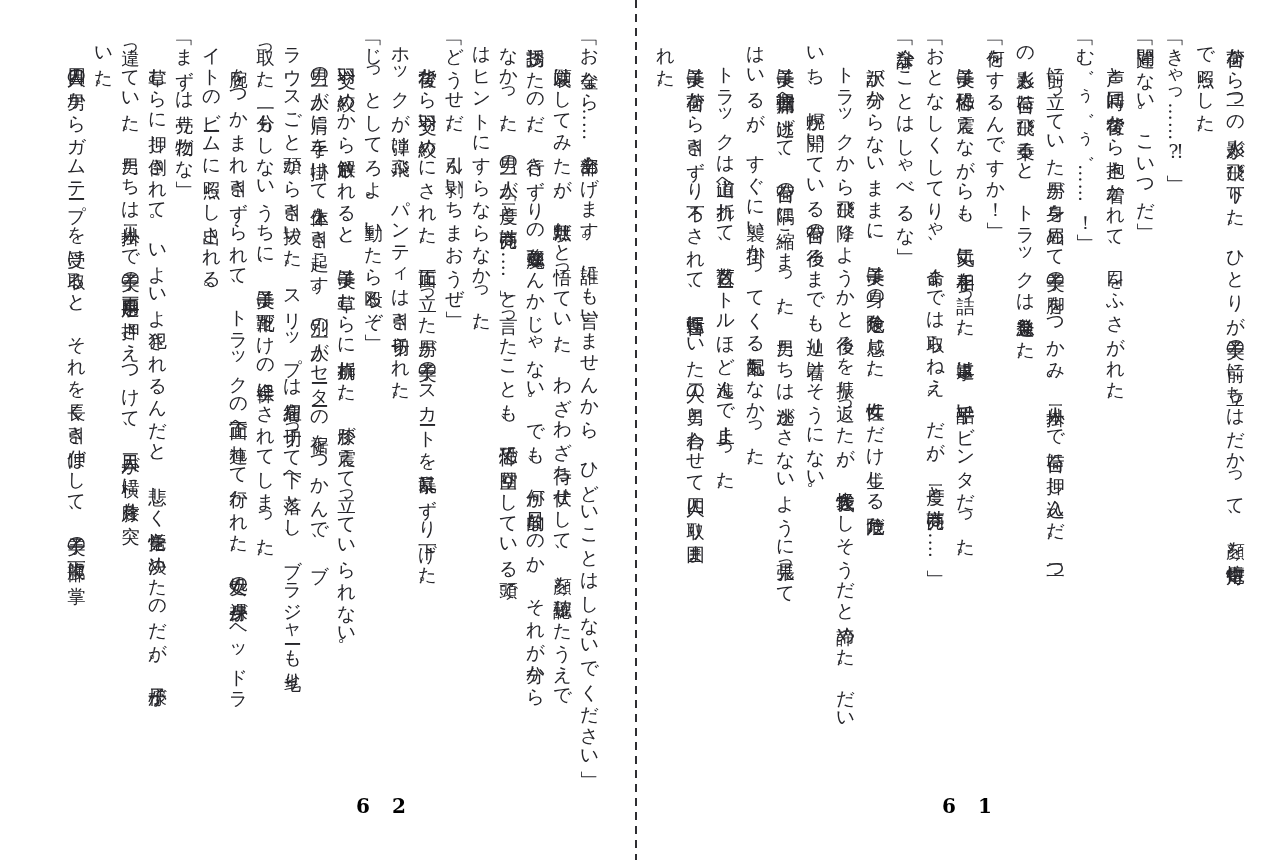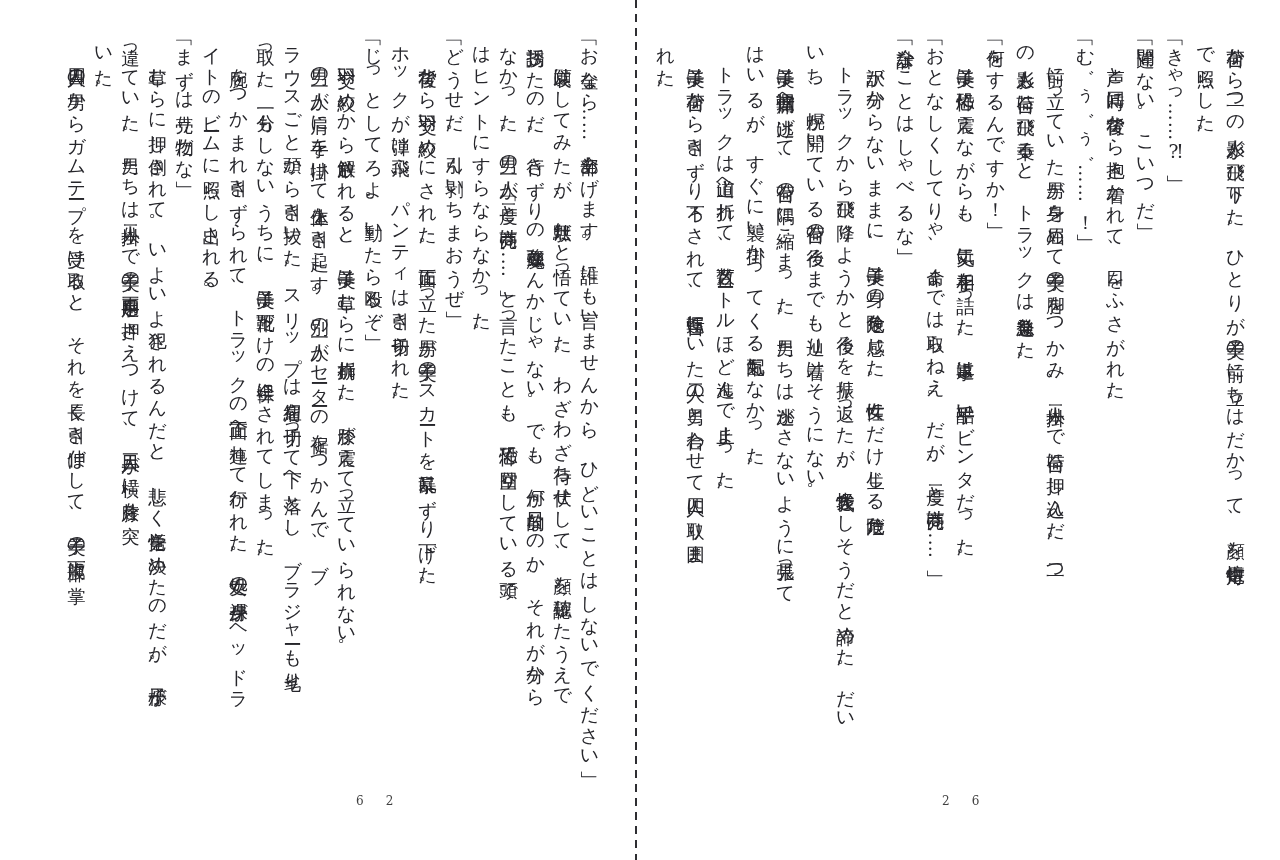--- a/index.html
+++ b/index.html
@@ -40,24 +40,25 @@
     padding: 0;
     white-space: nowrap;
   }
   .page-right p.col { line-height: 30px; }
   .page-left  p.col { line-height: 27px; }
   p.col.indent { text-indent: 20px; }
 
   .page-number {
     position: absolute;
     top: 794px;
-    font-size: 12px;
+    font-size: 20px;
     letter-spacing: 22px;
     white-space: nowrap;
-    color: #404040;
+    color: #000000;
+    font-weight: bold;
   }
   .page-right .page-number { left: 305px; }
   .page-left  .page-number { left: 356px; }
 
   .divider {
     position: absolute;
     left: 635px;
     top: 0;
     width: 2px;
     height: 860px;
@@ -89,21 +90,21 @@
       <p class="col">「余計なことはしゃべるな」</p>
       <p class="col indent">訳が分からないままに、美子は身の危険を感じた。女性にだけ生じる危険だ。</p>
       <p class="col indent">トラックから飛び降りようかと後ろを振り返ったが、大怪我をしそうだと諦めた。だい</p>
       <p class="col">いち、幌が開いている荷台の後ろまでも辿り着けそうにない。</p>
       <p class="col indent">美子は運転席側へ逃げて、荷台の隅に縮こまった。男たちは逃がさないように見張って</p>
       <p class="col">はいるが、すぐに襲い掛かってくる気配もなかった。</p>
       <p class="col indent">トラックは山道へ折れて、数百メートルほど進んで止まった。</p>
       <p class="col indent">美子は荷台から引きずり下ろされて、運転台にいた二人の男と合わせて四人に取り囲ま</p>
       <p class="col">れた。</p>
     </div>
-  <div class="page-number">26</div>
+  <div class="page-number">61</div>
 </div>
 
 <div class="page page-left">
   <div class="text-block">
       <p class="col">「お金なら……全部あげます。誰にも言いませんから、ひどいことはしないでください」</p>
       <p class="col indent">哀願はしてみたが、無駄だと悟っていた。わざわざ待ち伏せして、顔を確認したうえで</p>
       <p class="col">誘拐したのだ。行きずりの強姦魔なんかじゃない。でも、何が目的なのか、それが分から</p>
       <p class="col">なかった。男の一人が「二度と商売は……」と言ったことも、恐怖で空回りしている頭で</p>
       <p class="col">はヒントにすらならなかった。</p>
       <p class="col">「どうせだ。引ん剥いちまおうぜ」</p>

